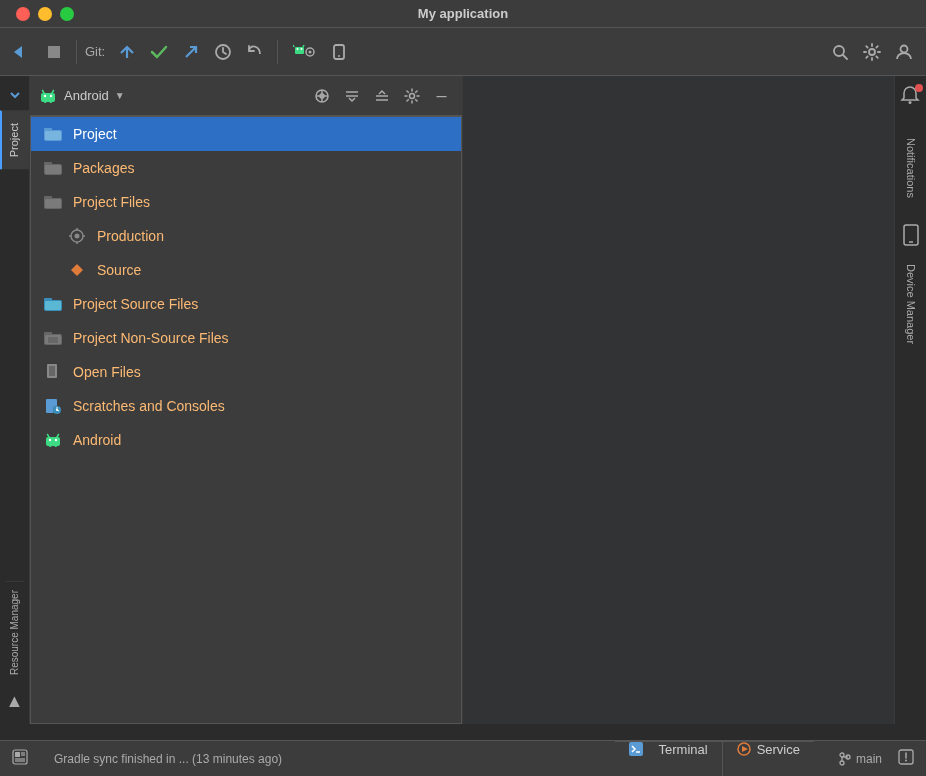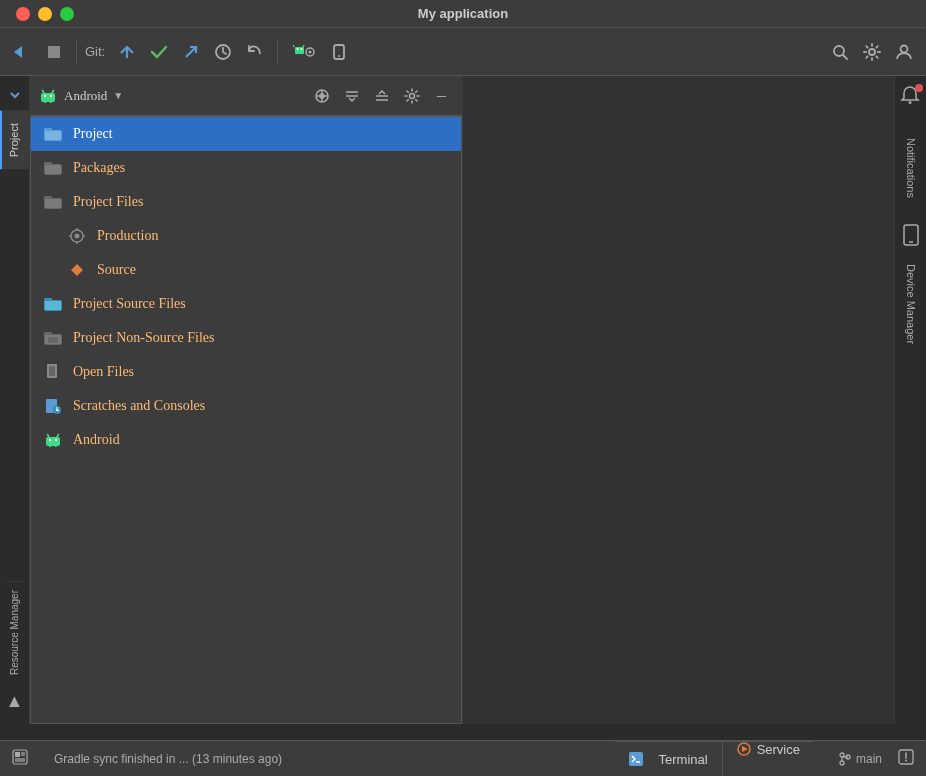--- a/index.html
+++ b/index.html
@@ -385,21 +385,21 @@
 
     <div style="display:flex; flex-direction:column; align-items:center; gap:8px; padding-bottom:8px;">
 
       <div class="sidebar-vertical-tab" style="writing-mode:vertical-rl; transform:rotate(180deg); color:#aaa; font-size:10px; padding:8px 4px; cursor:pointer; white-space:nowrap;">
         <span>Resource Manager</span>
       </div>
       <div style="color:#aaa; font-size:18px; cursor:pointer; margin-bottom:4px;">▲</div>
     </div>
   </div>
 
-  <div class="panel" style="width:600px;font-family:Liberation Serif, serif;">
+  <div class="panel" style="width:600px;">
 
     <div class="panel-header">
 
       <div class="android-icon-sm">
         <svg width="18" height="18" viewBox="0 0 18 18" fill="none">
           <rect x="2" y="6" width="14" height="9" rx="2" fill="#3ddc84"></rect>
           <circle cx="6" cy="9" r="1.2" fill="white"></circle>
           <circle cx="12" cy="9" r="1.2" fill="white"></circle>
           <line x1="5" y1="6" x2="3.5" y2="3.5" stroke="#3ddc84" stroke-width="1.5" stroke-linecap="round"></line>
           <line x1="13" y1="6" x2="14.5" y2="3.5" stroke="#3ddc84" stroke-width="1.5" stroke-linecap="round"></line>
@@ -615,21 +615,21 @@
         <line x1="3" y1="10" x2="13" y2="10" stroke="#aaa" stroke-width="1.2"></line>
         <line x1="3" y1="12" x2="13" y2="12" stroke="#aaa" stroke-width="1.2"></line>
       </svg>
     </div>
     <span class="status-text">Gradle sync finished in ... (13 minutes ago)</span>
   </div>
 
   <div class="status-bar-right">
 
     <div style="display:flex; gap:0; align-items:stretch; height:36px; margin-right:8px;">
-      <div style="display:flex; align-items:center; gap:16px; padding:0 14px; background:#3c3c3c; color:#ccc; font-size:13px; cursor:pointer; border-top:1px solid #555;">
+      <div style="display:flex; align-items:flex-start; gap:16px; padding:0 14px; background:#3c3c3c; color:#ccc; font-size:13px; cursor:pointer; border-top:1px solid #555;">
         <svg width="14" height="14" viewBox="0 0 14 14" fill="none">
           <rect x="0" y="0" width="14" height="14" rx="2" fill="#5b9bd5"></rect>
           <polyline points="3,4 6,7 3,10" stroke="white" stroke-width="1.5" fill="none"></polyline>
           <line x1="7" y1="10" x2="11" y2="10" stroke="white" stroke-width="1.5"></line>
         </svg>
         <span>Terminal</span>
       </div>
       <div style="display:flex; align-items:flex-start; gap:6px; padding:0 14px; background:#3c3c3c; color:#ccc; font-size:13px; cursor:pointer; border-top:1px solid #555; border-left:1px solid #555;">
         <svg width="14" height="14" viewBox="0 0 14 14" fill="none">
           <circle cx="7" cy="7" r="6" fill="none" stroke="#e07b39" stroke-width="1.5"></circle>

